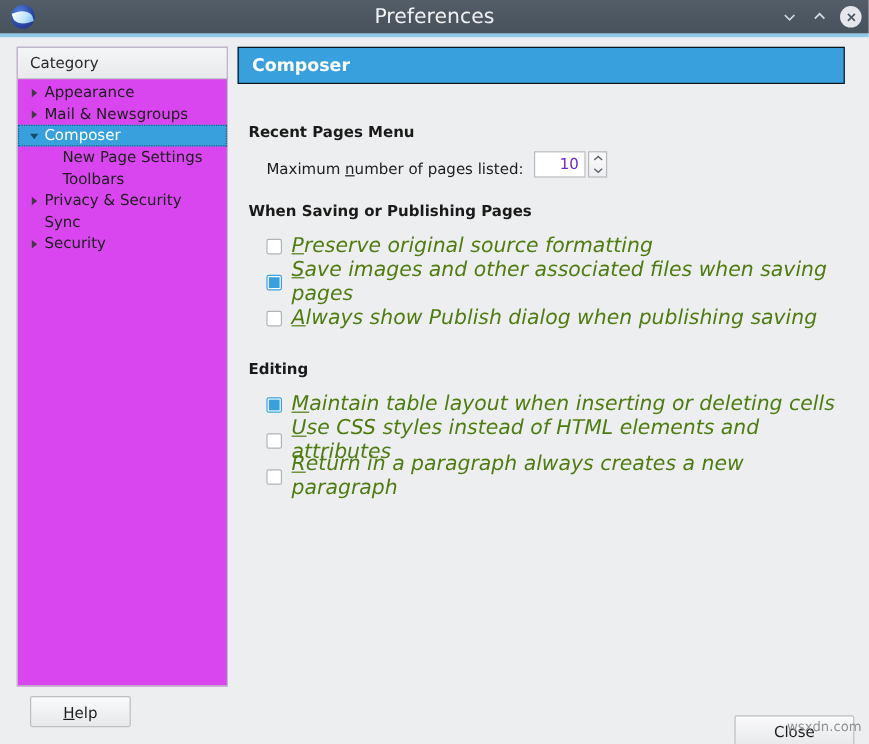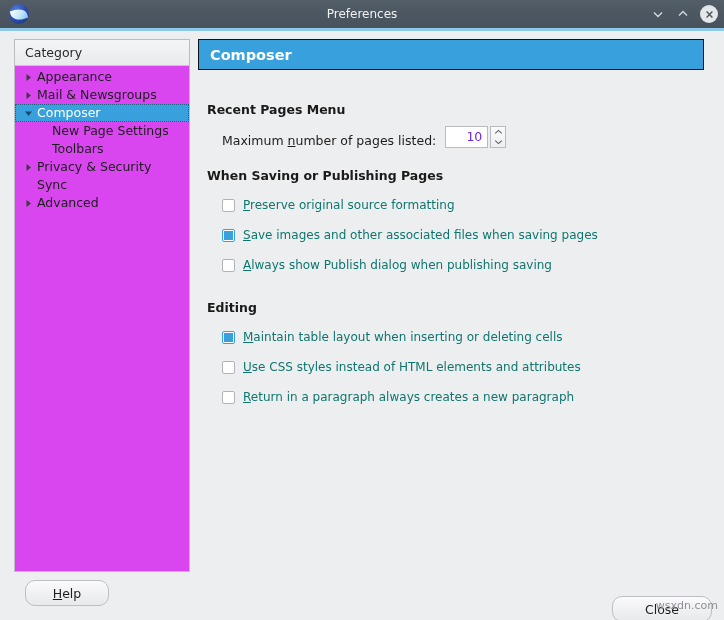--- a/index.html
+++ b/index.html
@@ -54,21 +54,21 @@
     border-radius: 0 70% 0 70%;
     transform: rotate(-16deg);
   }
   .title-text {
     position: absolute;
     left: 0; top: 0;
     width: 724px; height: 28px;
     line-height: 28px;
     text-align: center;
     color: #f0f2f4;
-    font-size: 12px;
+    font-size: 17px;
     pointer-events: none;
   }
   .win-buttons {
     position: absolute;
     right: 6px; top: 0;
     height: 28px;
     display: flex;
     align-items: center;
     gap: 9px;
   }
@@ -237,32 +237,33 @@
     position: relative;
   }
   .checkbox.checked::after {
     content: "";
     position: absolute;
     left: 1px; top: 1px;
     width: 9px; height: 9px;
     background: #38a1dd;
   }
   .cb-label {
-    font-size: 12px;
-    color: #0f766e;
+    font-size: 17px;
+    color: #4d7c0f;
+    font-style: italic;
   }
   .ak { text-decoration: underline; }
 
   
   .btn {
     position: absolute;
     height: 26px;
     min-width: 84px;
     border: 1px solid #bcbfc3;
-    border-radius: 10px;
+    border-radius: 2px;
     background: linear-gradient(to bottom, #fbfbfc 0%, #f0f1f3 50%, #e8e9eb 100%);
     font-size: 12.5px;
     color: #1d1d1d;
     display: flex;
     align-items: center;
     justify-content: center;
     box-sizing: border-box;
   }
   .btn.help { left: 25px; top: 580px; width: 84px; }
   .btn.close-btn { left: 612px; top: 596px; width: 100px; }
@@ -349,21 +350,21 @@
       <div class="cat-row">
         <span class="twisty"></span>
         <span>Sync</span>
       </div>
       <div class="cat-row">
         <span class="twisty">
           <svg width="9" height="9" viewBox="0 0 9 9">
             <path d="M2.5 1 L7 4.5 L2.5 8 Z" fill="#3d3d3d"></path>
           </svg>
         </span>
-        <span>Advanced</span>
+        <span>Security</span>
       </div>
     </div>
 </div>
 
 <div class="panel-header">
   <span>Composer</span>
 </div>
 
 <div class="content" id="content">
     <div class="group">

